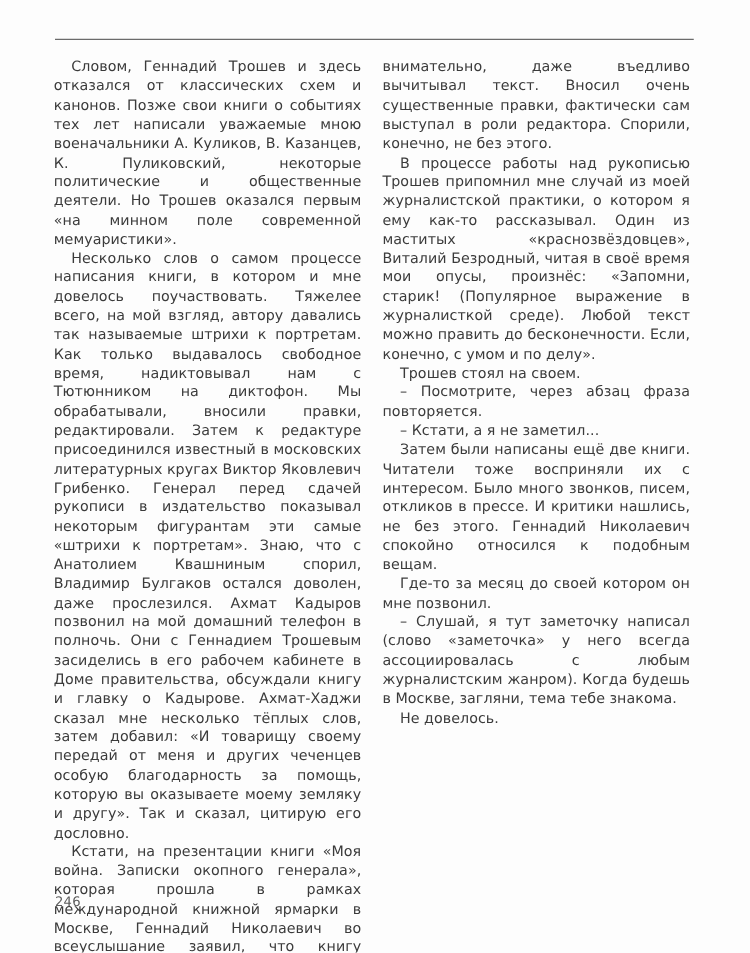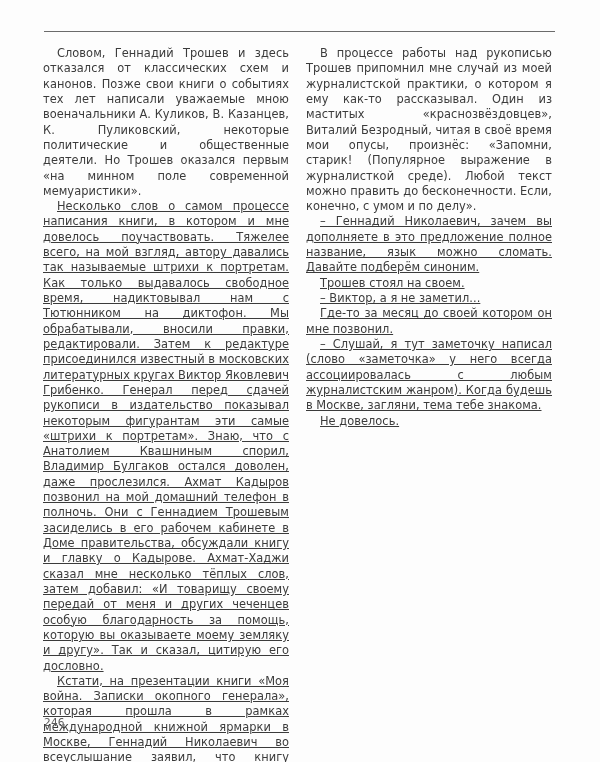--- a/index.html
+++ b/index.html
@@ -59,21 +59,20 @@
     color: #3b3b3b;
     hyphens: manual;
     word-spacing: -0.1px;
     letter-spacing: 0.05px;
   }
   .para.no-indent {
     text-indent: 0;
   }
   .para + .para {
     margin-top: 0;
-    text-decoration: underline;
   }
   .folio {
     position: absolute;
     left: 44px;
     top: 716px;
     font-size: 10.5px;
     line-height: 12px;
     color: #5c5c5c;
     letter-spacing: 0.2px;
   }
@@ -87,24 +86,26 @@
 
   <div class="columns">
 
     <div class="column column-left">
       <p class="para">Словом, Геннадий Трошев и здесь отказался от классических схем и канонов. Позже свои книги о событиях тех лет написали уважаемые мною военачальники А. Куликов, В. Казанцев, К. Пуликовский, некоторые политические и общественные деятели. Но Трошев оказался первым «на минном поле современной мемуаристики».</p>
       <p class="para">Несколько слов о самом процессе написания книги, в котором и мне довелось поучаствовать. Тяжелее всего, на мой взгляд, автору давались так называемые штрихи к портретам.  Как только выдавалось свободное время, надиктовывал нам с Тютюнником на диктофон. Мы обрабатывали, вносили правки, редактировали. Затем к редактуре присоединился известный в московских литературных кругах Виктор Яковлевич Грибенко. Генерал перед сдачей рукописи в издательство показывал некоторым фигурантам эти самые «штрихи к портретам». Знаю, что с Анатолием Квашниным спорил, Владимир Булгаков остался доволен, даже прослезился. Ахмат Кадыров позвонил на мой домашний телефон в полночь. Они с Геннадием Трошевым засиделись в его рабочем кабинете в Доме правительства, обсуждали книгу и главку о Кадырове. Ахмат-Хаджи сказал мне несколько тёплых слов, затем добавил: «И товарищу своему передай от меня и других чеченцев особую благодарность за помощь, которую вы оказываете моему земляку и другу». Так и сказал, цитирую его дословно.</p>
       <p class="para">Кстати, на презентации книги «Моя война. Записки окопного генерала», которая прошла в рамках международной книжной ярмарки в Москве, Геннадий Николаевич во всеуслышание заявил, что книгу помогали писать военные журналисты. Согласитесь, далеко не каждый автор отважится на это. Скажу больше, Трошев</p>
     </div>
 
     <div class="column column-right">
+      <p class="para no-indent">внимательно, даже въедливо вычитывал текст. Вносил очень существенные правки, фактически сам выступал в роли редактора. Спорили, конечно, не без этого.</p>
       <p class="para">В процессе работы над рукописью Трошев припомнил мне случай из моей журналистской практики, о котором я ему как-то рассказывал. Один из маститых «краснозвёздовцев», Виталий Безродный, читая в своё время мои опусы, произнёс: «Запомни, старик! (Популярное выражение в журналисткой среде). Любой текст можно править до бесконечности. Если, конечно, с умом и по делу».</p>
-      <p class="para">– Геннадий Николаевич, зачем вы дополняете в это предложение полное название, язык можно сломать. Давайте подберём синоним.</p>
       <p class="para">Трошев стоял на своем.</p>
-      <p class="para">– Виктор, а я не заметил...</p>
+      <p class="para">– Посмотрите, через абзац фраза повторяется.</p>
+      <p class="para">– Кстати, а я не заметил...</p>
+      <p class="para">Затем были написаны ещё две книги. Читатели тоже восприняли их с интересом. Было много звонков, писем, откликов в прессе. И критики нашлись, не без этого. Геннадий Николаевич спокойно относился к подобным вещам.</p>
       <p class="para">Где-то за месяц до своей котором он мне позвонил.</p>
       <p class="para">– Слушай, я тут заметочку написал (слово «заметочка» у него всегда ассоциировалась с любым журналистским жанром). Когда будешь в Москве, загляни, тема тебе знакома.</p>
       <p class="para">Не довелось.</p>
     </div>
 
   </div>
 
   <div class="folio">246</div>
 
 </div>

